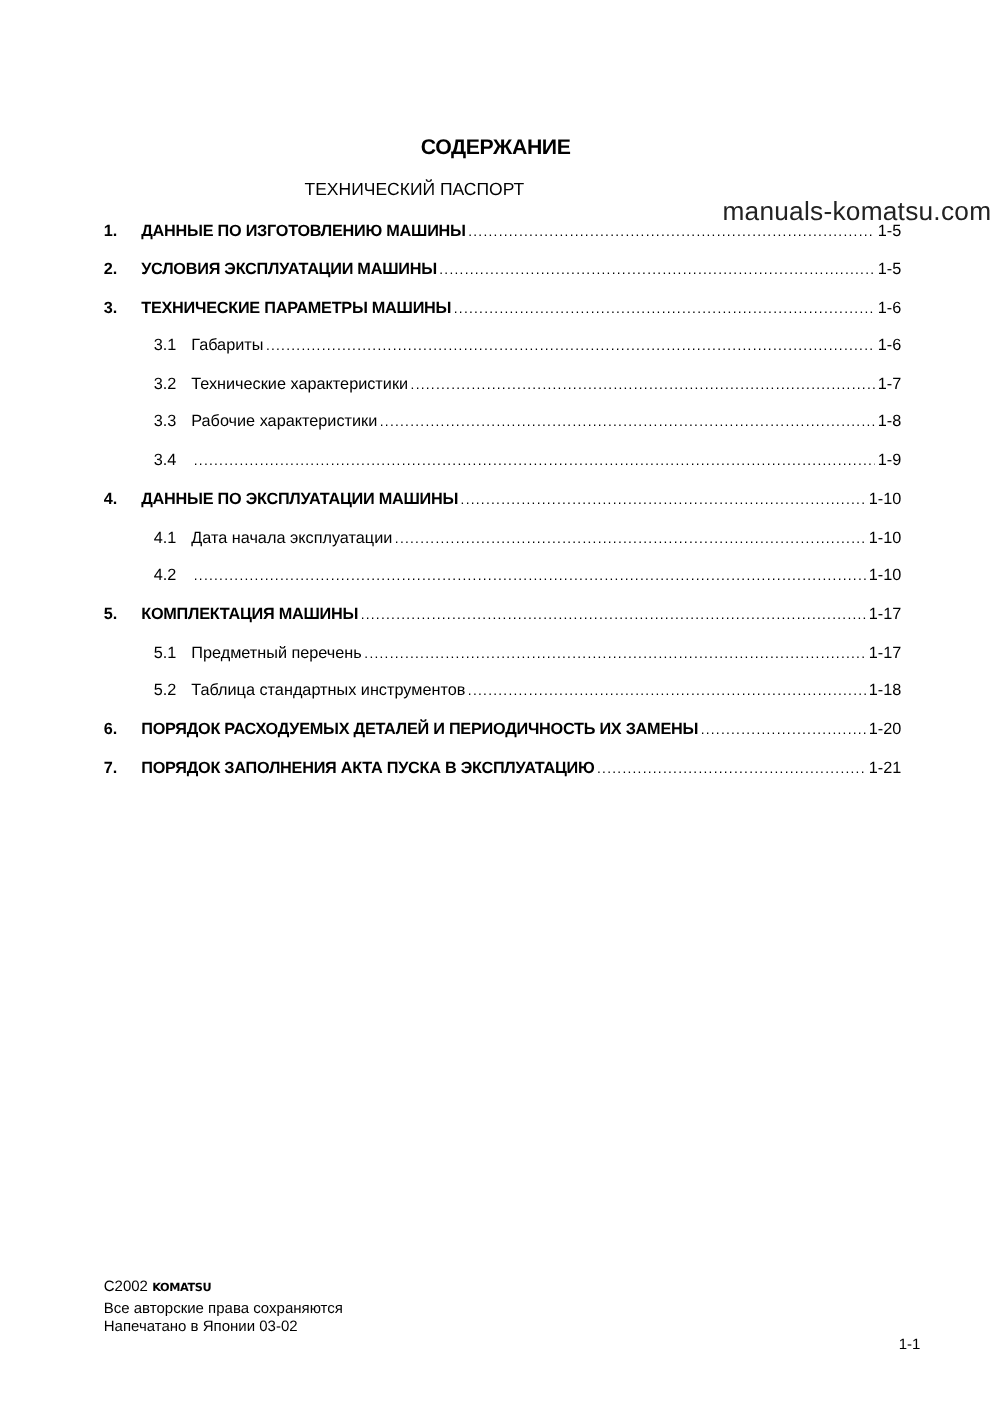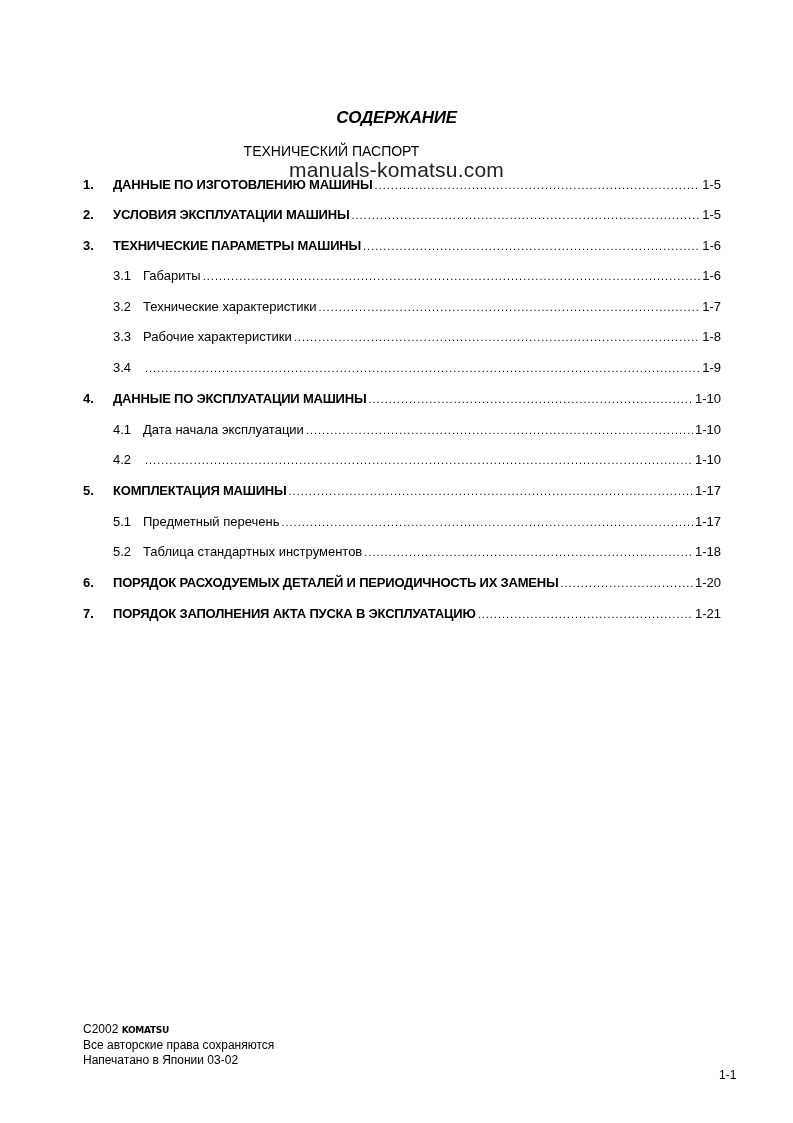--- a/index.html
+++ b/index.html
@@ -1,25 +1,25 @@
 <!DOCTYPE html>
 <html><head>
   <meta charset="utf-8">
   <style>
     html, body { margin:0; padding:0; background:#ffffff; }
     body { width:793px; height:1123px; position:relative; overflow:hidden; color:#000; font-family:"Liberation Sans", sans-serif; }
-    .title { position:absolute; left:0; width:793px; top:108px; text-align:center; font-weight:bold; font-size:17px; letter-spacing:-0.3px;font-style:italic; }
+    .title { position:absolute; left:0; width:793px; top:108px; text-align:center; font-weight:bold; font-size:17px; letter-spacing:-0.3px; }
     .subtitle { position:absolute; left:0; width:663px; top:143px; text-align:center; font-size:14px; }
-    .watermark { position:absolute; left:0; width:793px; top:158px; text-align:center; font-size:21px; color:#222; letter-spacing:0.2px; }
+    .watermark { position:absolute; left:0; width:793px; top:158px; text-align:right; font-size:21px; color:#222; letter-spacing:0.2px; }
     .toc { position:absolute; left:83px; top:0; width:638px; }
     .row { position:absolute; left:0; width:638px; height:20px; display:flex; align-items:baseline; font-size:13px; white-space:nowrap; }
     .row .num { flex:0 0 auto; }
     .row.main .num { width:30px; font-weight:bold; }
     .row.main .label { font-weight:bold; letter-spacing:-0.2px; }
-    .row.sub .num { width:30px; margin-left:30px; }
+    .row.sub .num { width:30px; margin-left:40px; }
     .row .dots { flex:1 1 auto; overflow:hidden; margin:0 2px; color:#000; }
     .row .dots::before { content:"............................................................................................................................................................................................................................................................"; letter-spacing:1px; font-size:11px; }
     .row .page { flex:0 0 auto; }
     .footer { position:absolute; left:83px; top:1022px; font-size:12px; line-height:15px; }
     .brand { font-weight:bold; font-size:9px; letter-spacing:-0.3px; font-family:"DejaVu Sans", sans-serif; }
     .pagenum { position:absolute; left:719px; top:1068px; font-size:12px; }
   </style>
 </head>
 <body>
 

